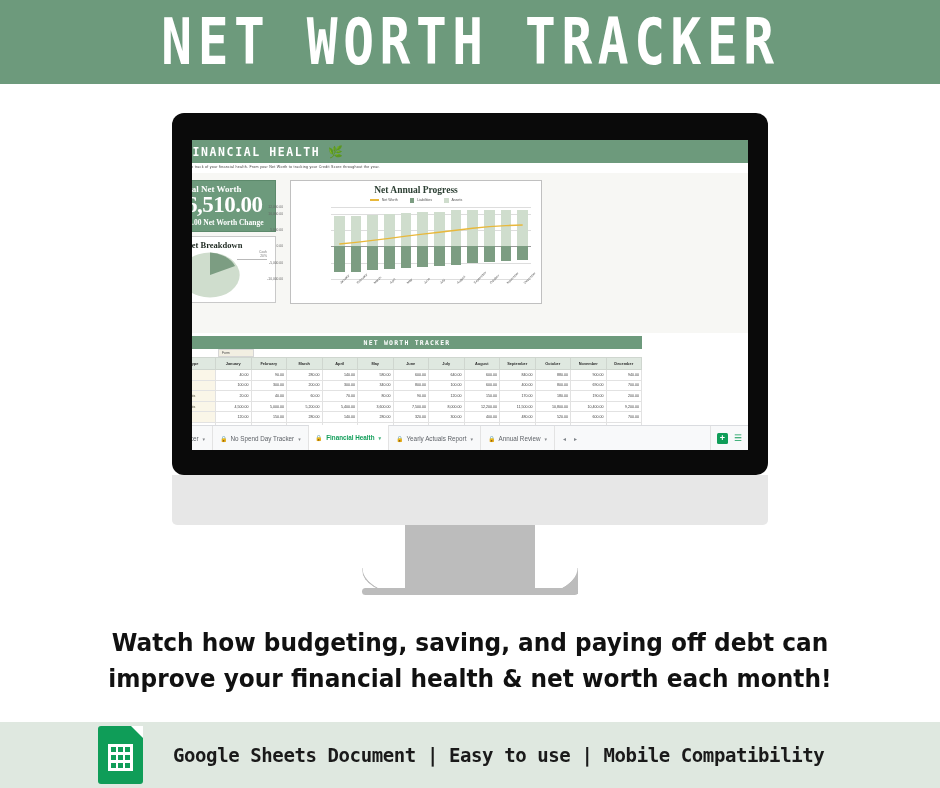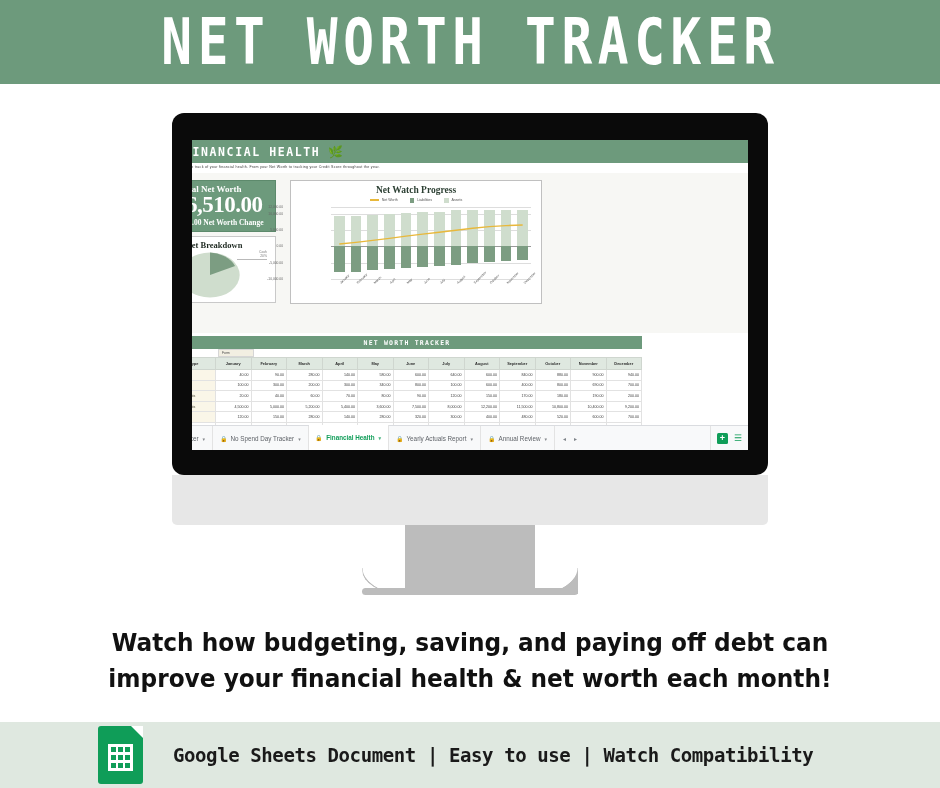--- a/index.html
+++ b/index.html
@@ -268,21 +268,21 @@
               <svg viewBox="0 0 100 100" width="66" height="50" preserveAspectRatio="none" aria-hidden="true">
                 <circle cx="50" cy="50" r="45" fill="#cfddcd"></circle>
                 <path d="M50 50 L50 5 A45 45 0 0 1 88 32 Z" fill="#7c9d82"></path>
               </svg>
             </div>
             <div class="pie-leader"></div>
             <div class="pie-leader-lbl">Cash<br>20%</div>
           </div>
 
           <div class="chart-card">
-            <div class="chart-title">Net Watch Progress</div>
+            <div class="chart-title">Net Annual Progress</div>
             <div class="chart-legend">
               <span class="lg">
                 <span class="lg-line"></span>
                 <span>Net Worth</span>
               </span>
               <span class="lg">
                 <span class="lg-sw" style="background:#7c9d82"></span>
                 <span>Liabilities</span>
               </span>
               <span class="lg">
@@ -555,16 +555,16 @@
           <i></i>
           <i></i>
           <i></i>
           <i></i>
           <i></i>
           <i></i>
           <i></i>
           <i></i>
       </div>
     </div>
-    <div class="footer-text">Google Sheets Document | Easy to use | Watch Compatibility</div>
+    <div class="footer-text">Google Sheets Document | Easy to use | Mobile Compatibility</div>
   </div>
 
 </div>
 
 </body></html>

